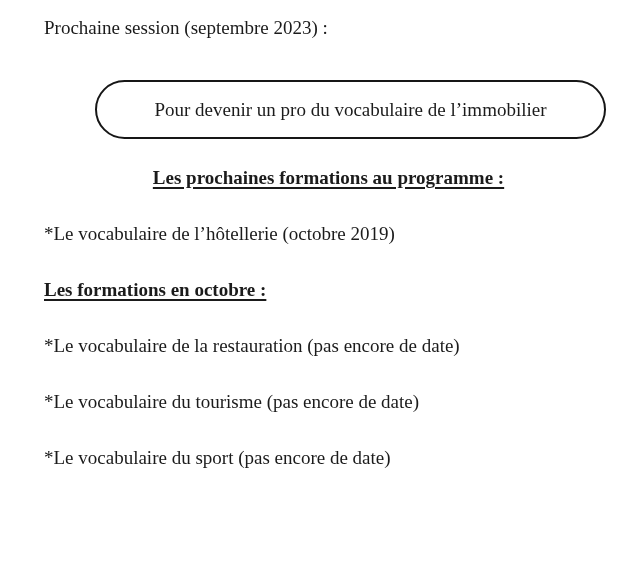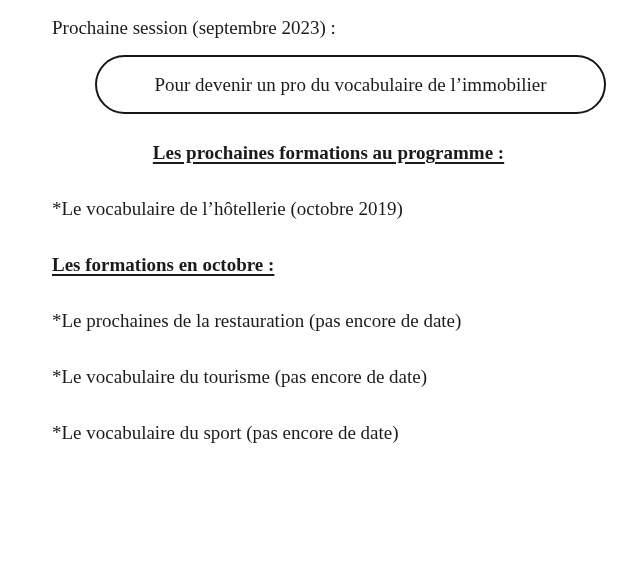--- a/index.html
+++ b/index.html
@@ -12,30 +12,30 @@
     width: 639px;
     height: 587px;
     box-sizing: border-box;
     padding: 16px 18px 0 36px;
     background: #ffffff;
     color: #1b1b1b;
     font-family: "Liberation Serif", "DejaVu Serif", serif;
     overflow: hidden;
   }
   .line {
-    margin: 16px;
+    margin: 8px;
     font-size: 19px;
     line-height: 23px;
     white-space: nowrap;
   }
   .intro {
     margin-top: 0;
   }
   .cta-wrap {
-    margin: 16px 0 0 59px;
+    margin: 41px 0 0 59px;
   }
   .cta {
     display: flex;
     align-items: center;
     justify-content: center;
     width: 511px;
     height: 59px;
     box-sizing: border-box;
     border: 2px solid #161616;
     border-radius: 30px;
@@ -69,21 +69,21 @@
       <span>Pour devenir un pro du vocabulaire de l’immobilier</span>
     </div>
   </div>
 
   <p class="line heading h-programme">Les prochaines formations au programme :</p>
 
   <p class="line item">*Le vocabulaire de l’hôtellerie (octobre 2019)</p>
 
   <p class="line heading h-projet">Les formations en octobre :</p>
 
-  <p class="line item">*Le prochaines de la restauration (pas encore de date)</p>
+  <p class="line item">*Le vocabulaire de la restauration (pas encore de date)</p>
 
   <p class="line item">*Le vocabulaire du tourisme (pas encore de date)</p>
 
   <p class="line item">*Le vocabulaire du sport (pas encore de date)</p>
 
 
 
 </div>
 
 </body></html>

